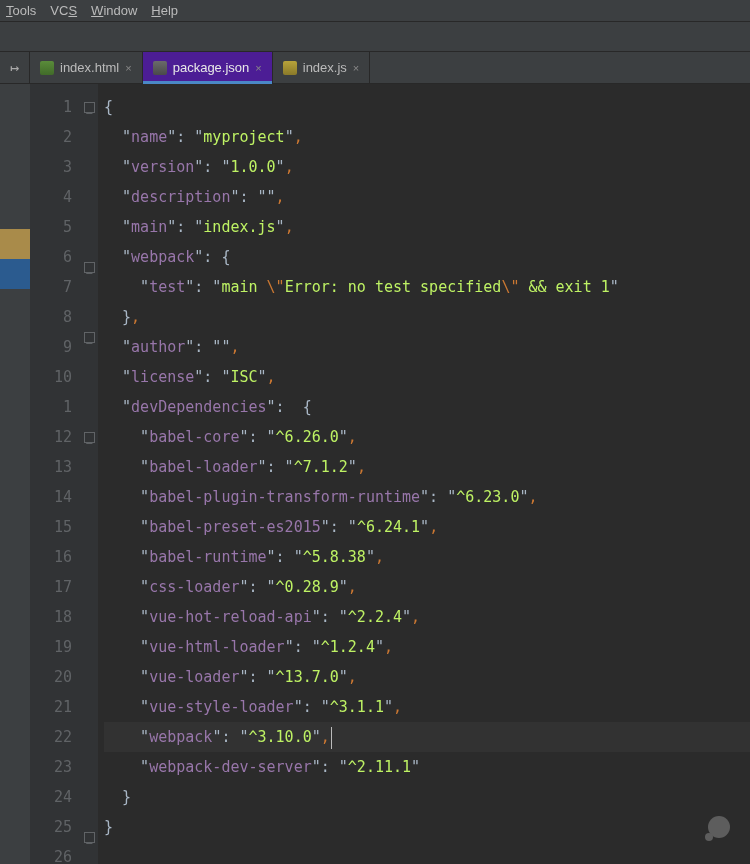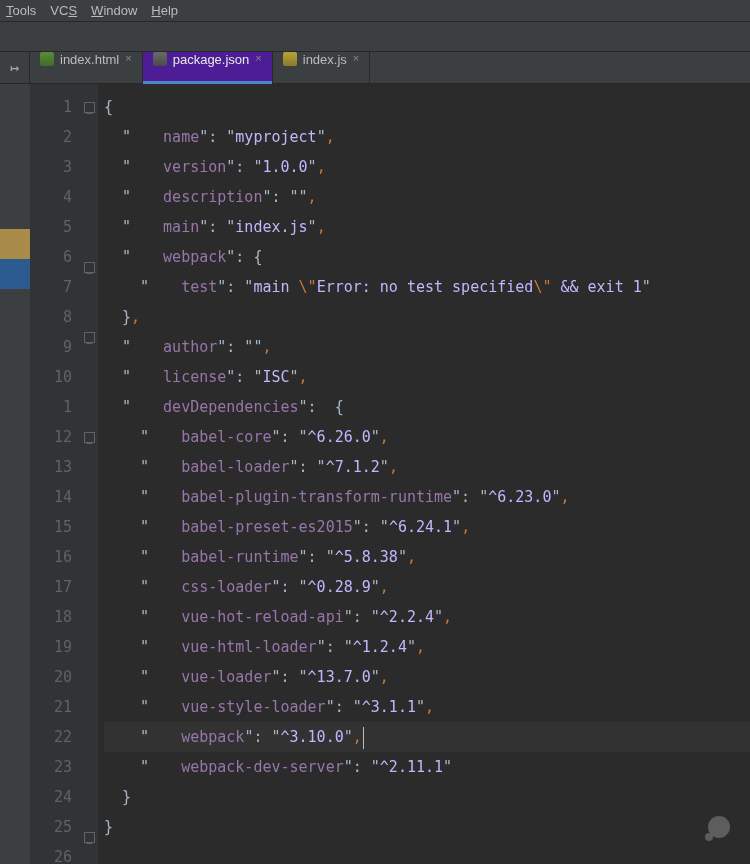--- a/index.html
+++ b/index.html
@@ -42,21 +42,21 @@
   width: 30px;
   display: flex;
   align-items: center;
   justify-content: center;
   color: #aaa;
   border-right: 1px solid #282828;
   cursor: pointer;
 }
 .tab {
   display: flex;
-  align-items: flex-start;
+  align-items: center;
   padding: 0 10px;
   gap: 6px;
   color: #bbbbbb;
   font-family: Arial, sans-serif;
   font-size: 13px;
   border-right: 1px solid #282828;
   position: relative;
   cursor: pointer;
 }
 .tab.active {
@@ -126,22 +126,22 @@
 }
 .code-area {
   flex: 1;
   padding: 8px 0 0 6px;
   line-height: 30px;
   color: #a9b7c6;
   position: relative;
 }
 .code-line { height: 30px; white-space: pre; }
 .code-line.hl { background: #323232; }
-.k { color: #9876aa; margin-left: 32px; } 
-.s { color: #c4b5fd; } 
+.k { color: #9876aa; } 
+.s { color: #bef264; } 
 .p { color: #cc7832; } 
 .b { color: #a9b7c6; } 
 .esc { color: #cc7832; }
 .caret {
   display: inline-block;
   width: 1px; height: 22px;
   background: #bbb;
   vertical-align: middle;
   margin-left: 1px;
 }

